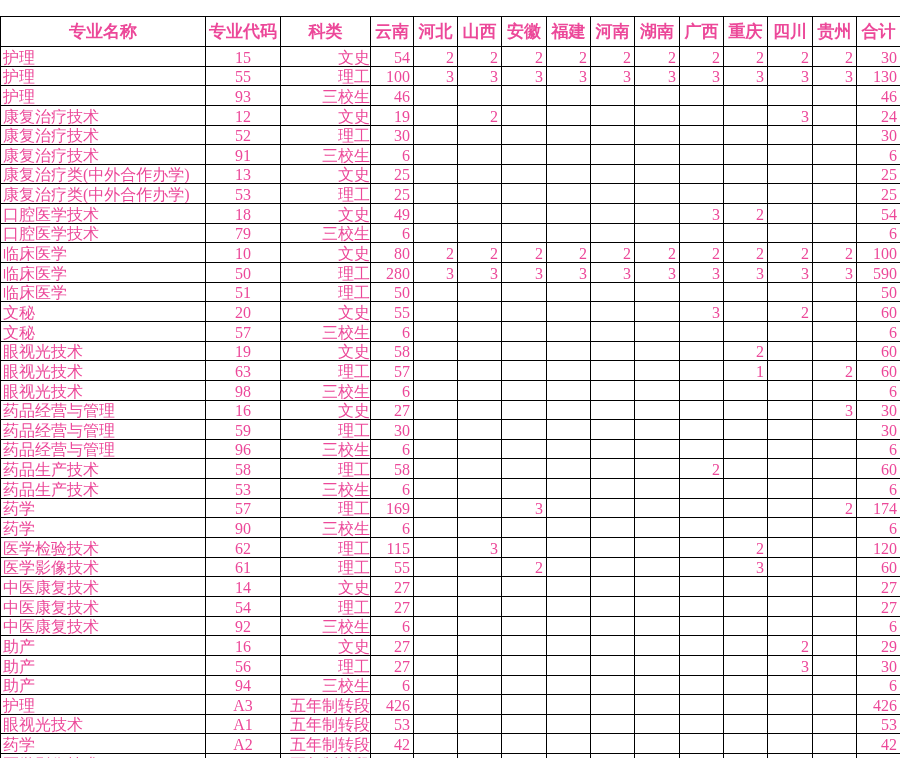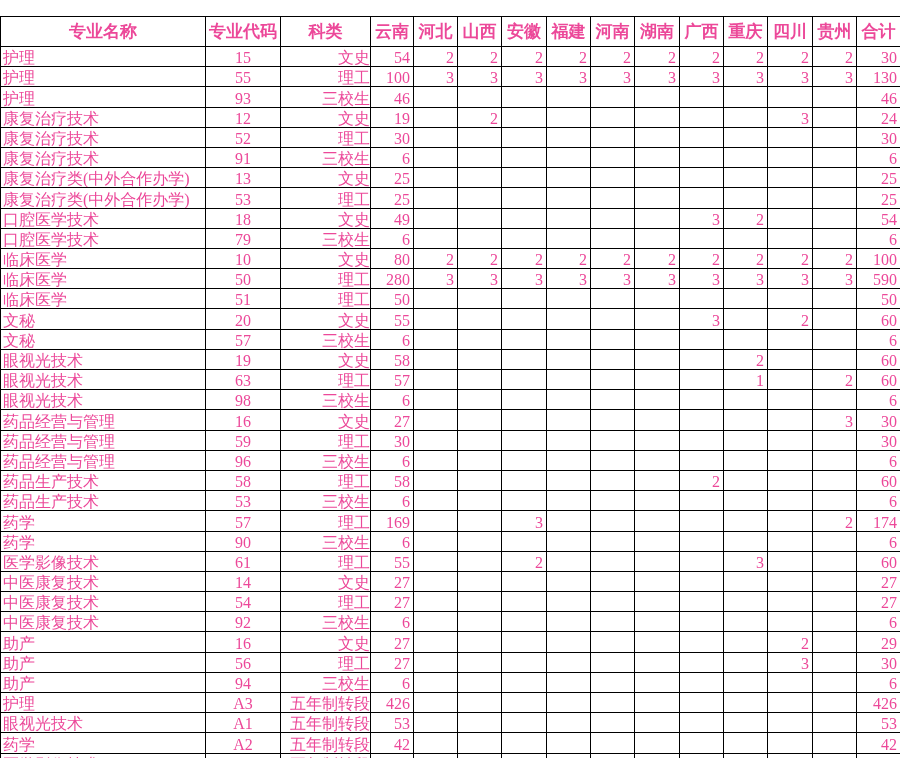--- a/index.html
+++ b/index.html
@@ -506,20 +506,37 @@
           <td class="c-num"></td>
           <td class="c-num"></td>
           <td class="c-num"></td>
           <td class="c-num"></td>
           <td class="c-num"></td>
           <td class="c-num"></td>
           <td class="c-num"></td>
           <td class="c-num">6</td>
         </tr>
         <tr>
+          <td class="c-name">医学检验技术</td>
+          <td class="c-code">62</td>
+          <td class="c-type">理工</td>
+          <td class="c-num">115</td>
+          <td class="c-num"></td>
+          <td class="c-num">3</td>
+          <td class="c-num"></td>
+          <td class="c-num"></td>
+          <td class="c-num"></td>
+          <td class="c-num"></td>
+          <td class="c-num"></td>
+          <td class="c-num">2</td>
+          <td class="c-num"></td>
+          <td class="c-num"></td>
+          <td class="c-num">120</td>
+        </tr>
+        <tr>
           <td class="c-name">医学影像技术</td>
           <td class="c-code">61</td>
           <td class="c-type">理工</td>
           <td class="c-num">55</td>
           <td class="c-num"></td>
           <td class="c-num"></td>
           <td class="c-num">2</td>
           <td class="c-num"></td>
           <td class="c-num"></td>
           <td class="c-num"></td>

